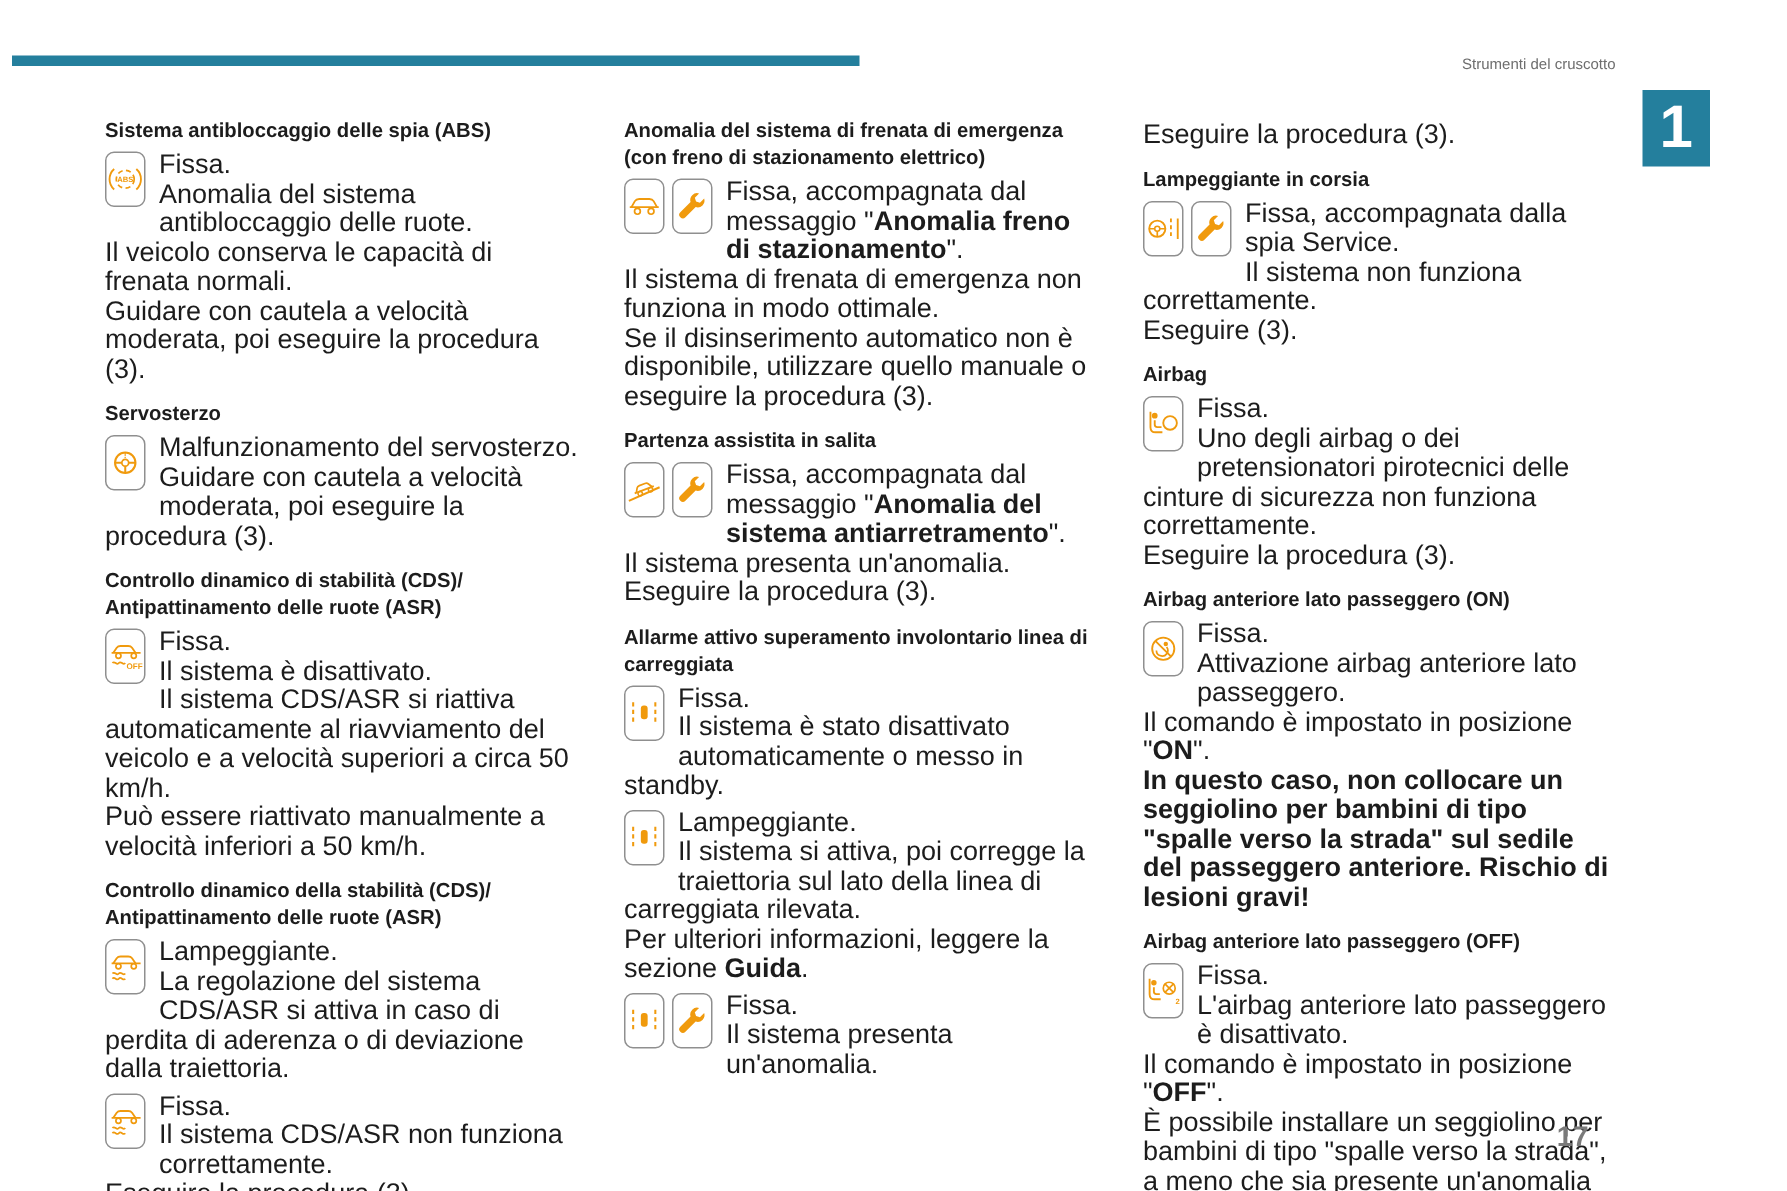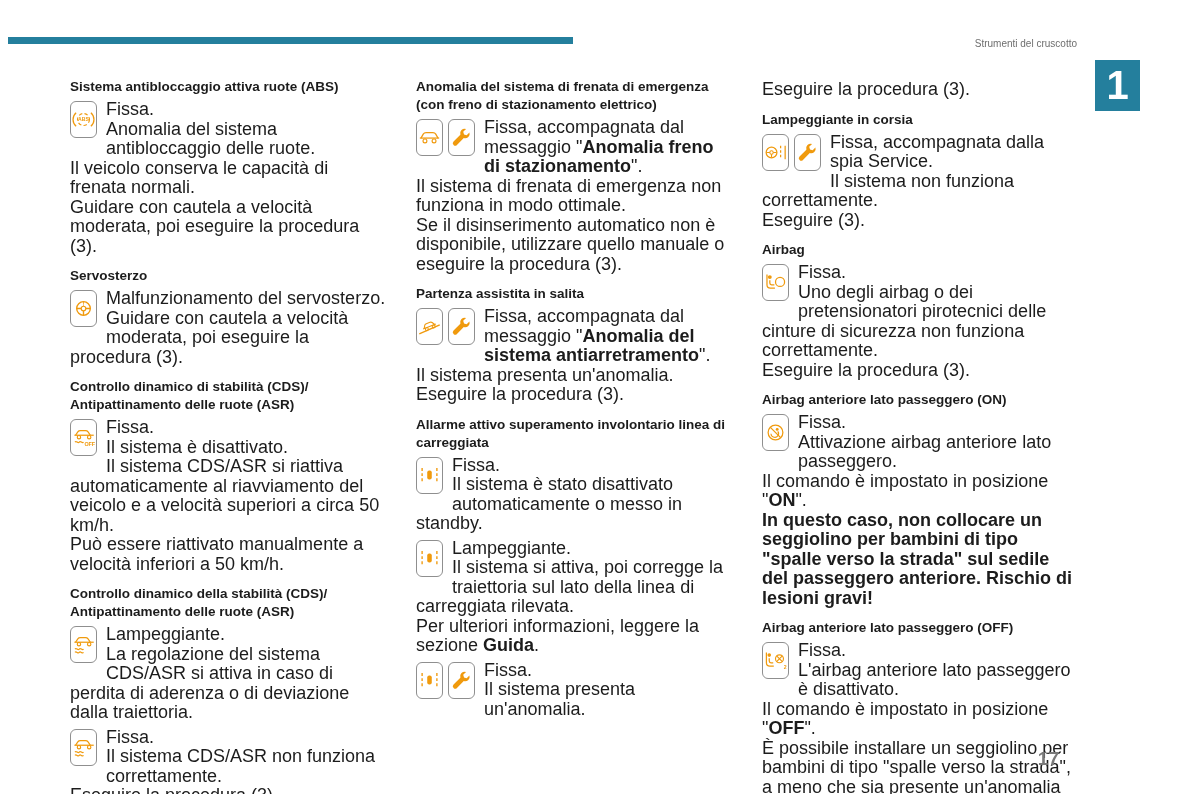--- a/index.html
+++ b/index.html
@@ -31,21 +31,21 @@
 </style>
 </head>
 <body>
 
 <div class="top-bar"></div>
 <div class="header-title">Strumenti del cruscotto</div>
 <div class="chapter-tab">1</div>
 
 <div id="columns">
     <div class="col">
-      <h3 class="sec-title">Sistema antibloccaggio attiva ruote (ABS)</h3>
+      <h3 class="sec-title">Sistema antibloccaggio delle spia (ABS)</h3>
       <div class="block">
         <span class="iconwrap">
           <span class="iconbox">
             <svg width="40" height="33" viewBox="0 0 44 36">
               <path d="M9 6 a16 16 0 0 0 0 24" fill="none" stroke="currentColor" stroke-width="2.2"></path>
               <path d="M35 6 a16 16 0 0 1 0 24" fill="none" stroke="currentColor" stroke-width="2.2"></path>
               <circle cx="22" cy="18" r="10.5" fill="none" stroke="currentColor" stroke-width="2" stroke-dasharray="6 4"></circle>
               <text x="22" y="21.5" font-size="9" font-weight="bold" text-anchor="middle" fill="currentColor">ABS</text>
             </svg>
           </span>

